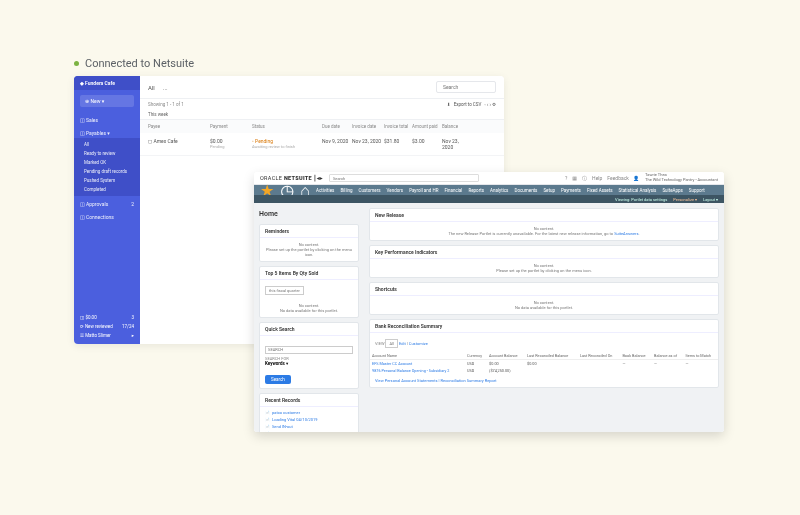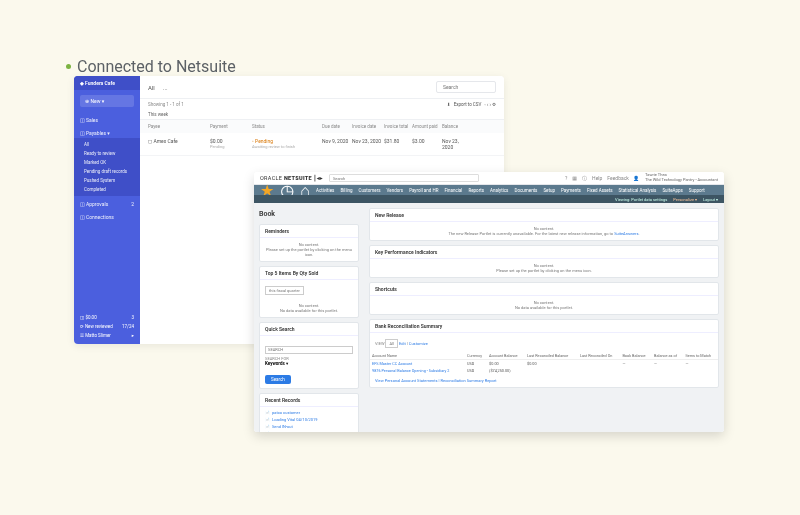--- a/index.html
+++ b/index.html
@@ -1,17 +1,17 @@
 <!DOCTYPE html>
 <html><head>
 <meta charset="utf-8">
 <style>
 *{box-sizing:border-box;margin:0;padding:0;font-family:-apple-system,BlinkMacSystemFont,"Segoe UI",Roboto,sans-serif}
 body{background:#fbf9ed;width:800px;height:515px;overflow:hidden;position:relative}
-.conn{position:absolute;left:66px;top:57px;font-size:16px;color:#5c6166;display:flex;align-items:center;gap:6px}
+.conn{position:absolute;left:74px;top:57px;font-size:11px;color:#5c6166;display:flex;align-items:center;gap:6px}
 .conn::before{content:"";width:5px;height:5px;border-radius:50%;background:#7cb342}
 .win1{position:absolute;left:74px;top:76px;width:430px;height:268px;background:#fff;border-radius:4px;box-shadow:0 2px 8px rgba(0,0,0,.08);display:flex;overflow:hidden}
 .sb{width:66px;background:#4b5fde;color:#fff;font-size:5px;display:flex;flex-direction:column}
 .sb-hd{background:#3f4fc8;padding:4px 6px;font-size:5px;font-weight:600}
 .sb-new{margin:5px 6px;padding:3px 5px;background:rgba(255,255,255,.15);border-radius:2px;font-size:5px}
 .sb-sec{padding:5px 6px 2px;font-size:5px;opacity:.9}
 .sb-items{background:#3f4fc8;padding:2px 0}
 .sb-it{padding:2px 6px 2px 10px;font-size:4.5px;opacity:.9}
 .sb-ft{margin-top:auto;padding:4px 6px;font-size:4.5px}
 .sb-ftr{padding:2px 0;display:flex;justify-content:space-between}
@@ -171,21 +171,21 @@
     <a>SuiteApps</a>
     <a>Support</a>
   </div>
   <div class="ns-sub">
     <span>Viewing: Portlet data settings</span>
     <span style="color:#f9c49b"><span>Personalize</span> ▾</span>
     <span><span>Layout</span> ▾</span>
   </div>
   <div class="ns-body">
     <div class="ns-lc">
-      <div class="home">Book</div>
+      <div class="home">Home</div>
       <div class="pnl">
         <div class="pnl-h">Reminders</div>
         <div class="pnl-b">
             <div>No content.</div>
             <div>Please set up the portlet by clicking on the menu icon.</div>
           </div>
       </div>
       <div class="pnl">
         <div class="pnl-h">Top 5 Items By Qty Sold</div>
         <div class="pnl-b l"><span class="sel">this fiscal quarter</span></div>

